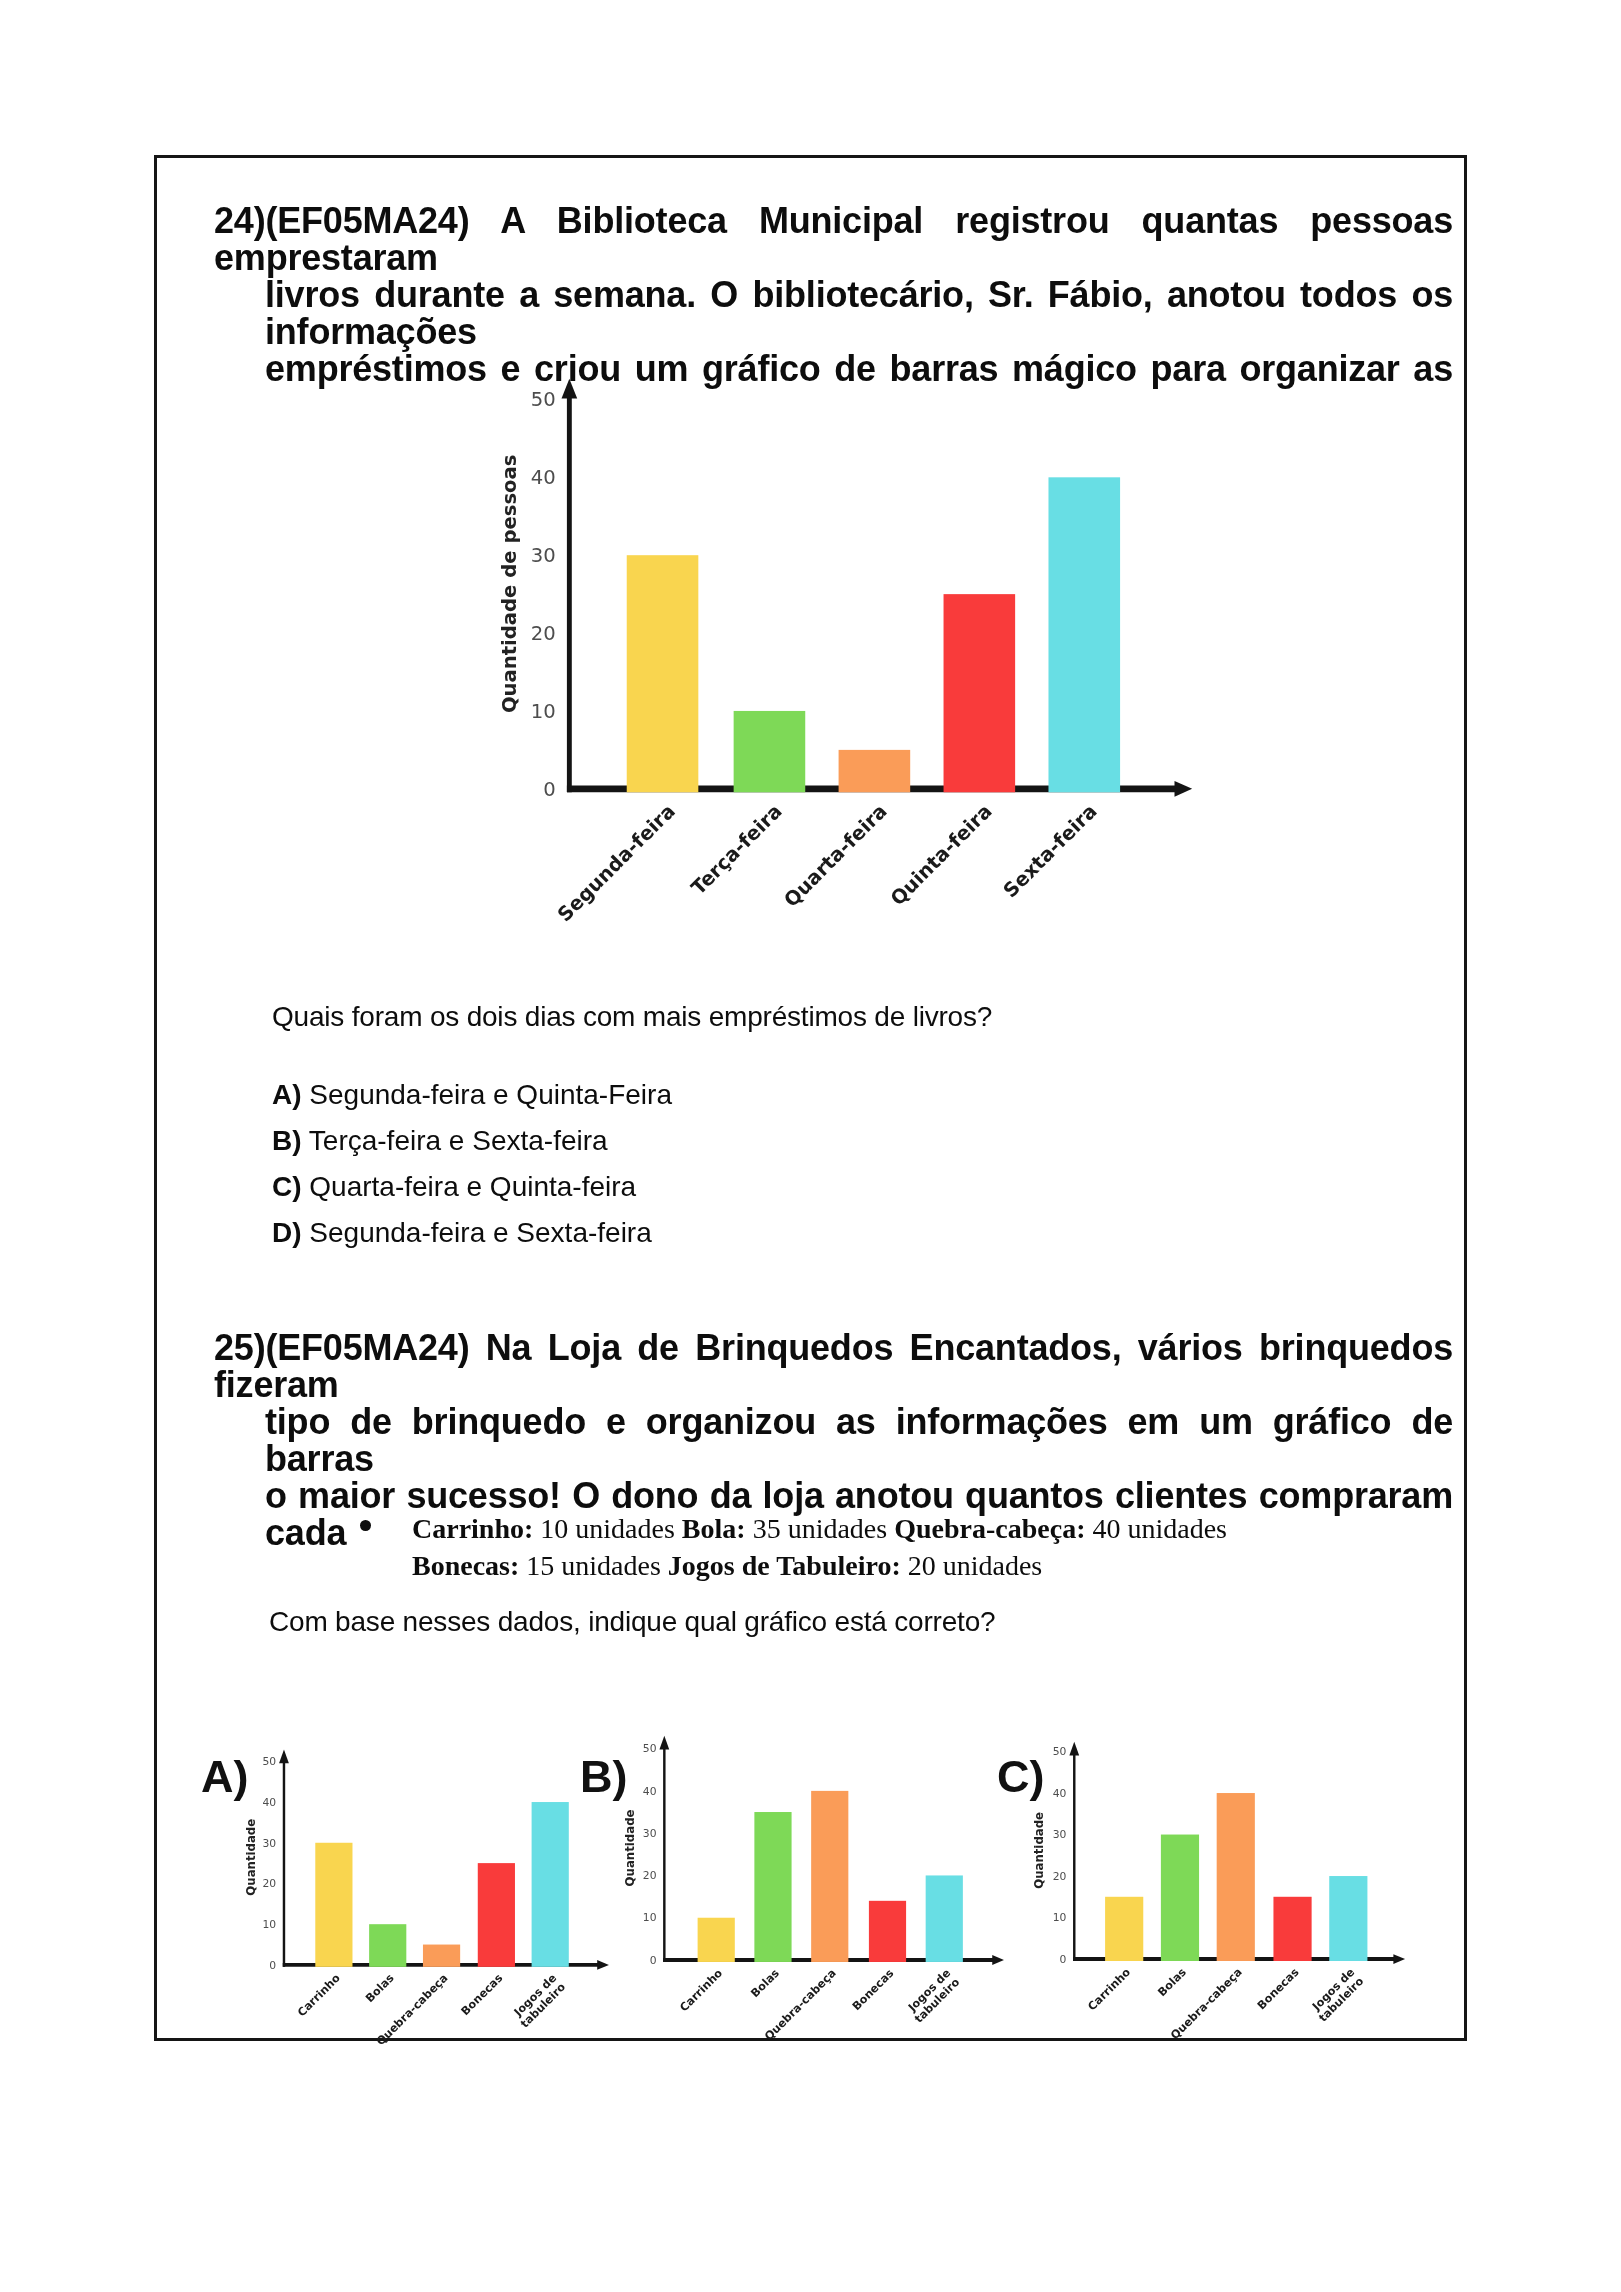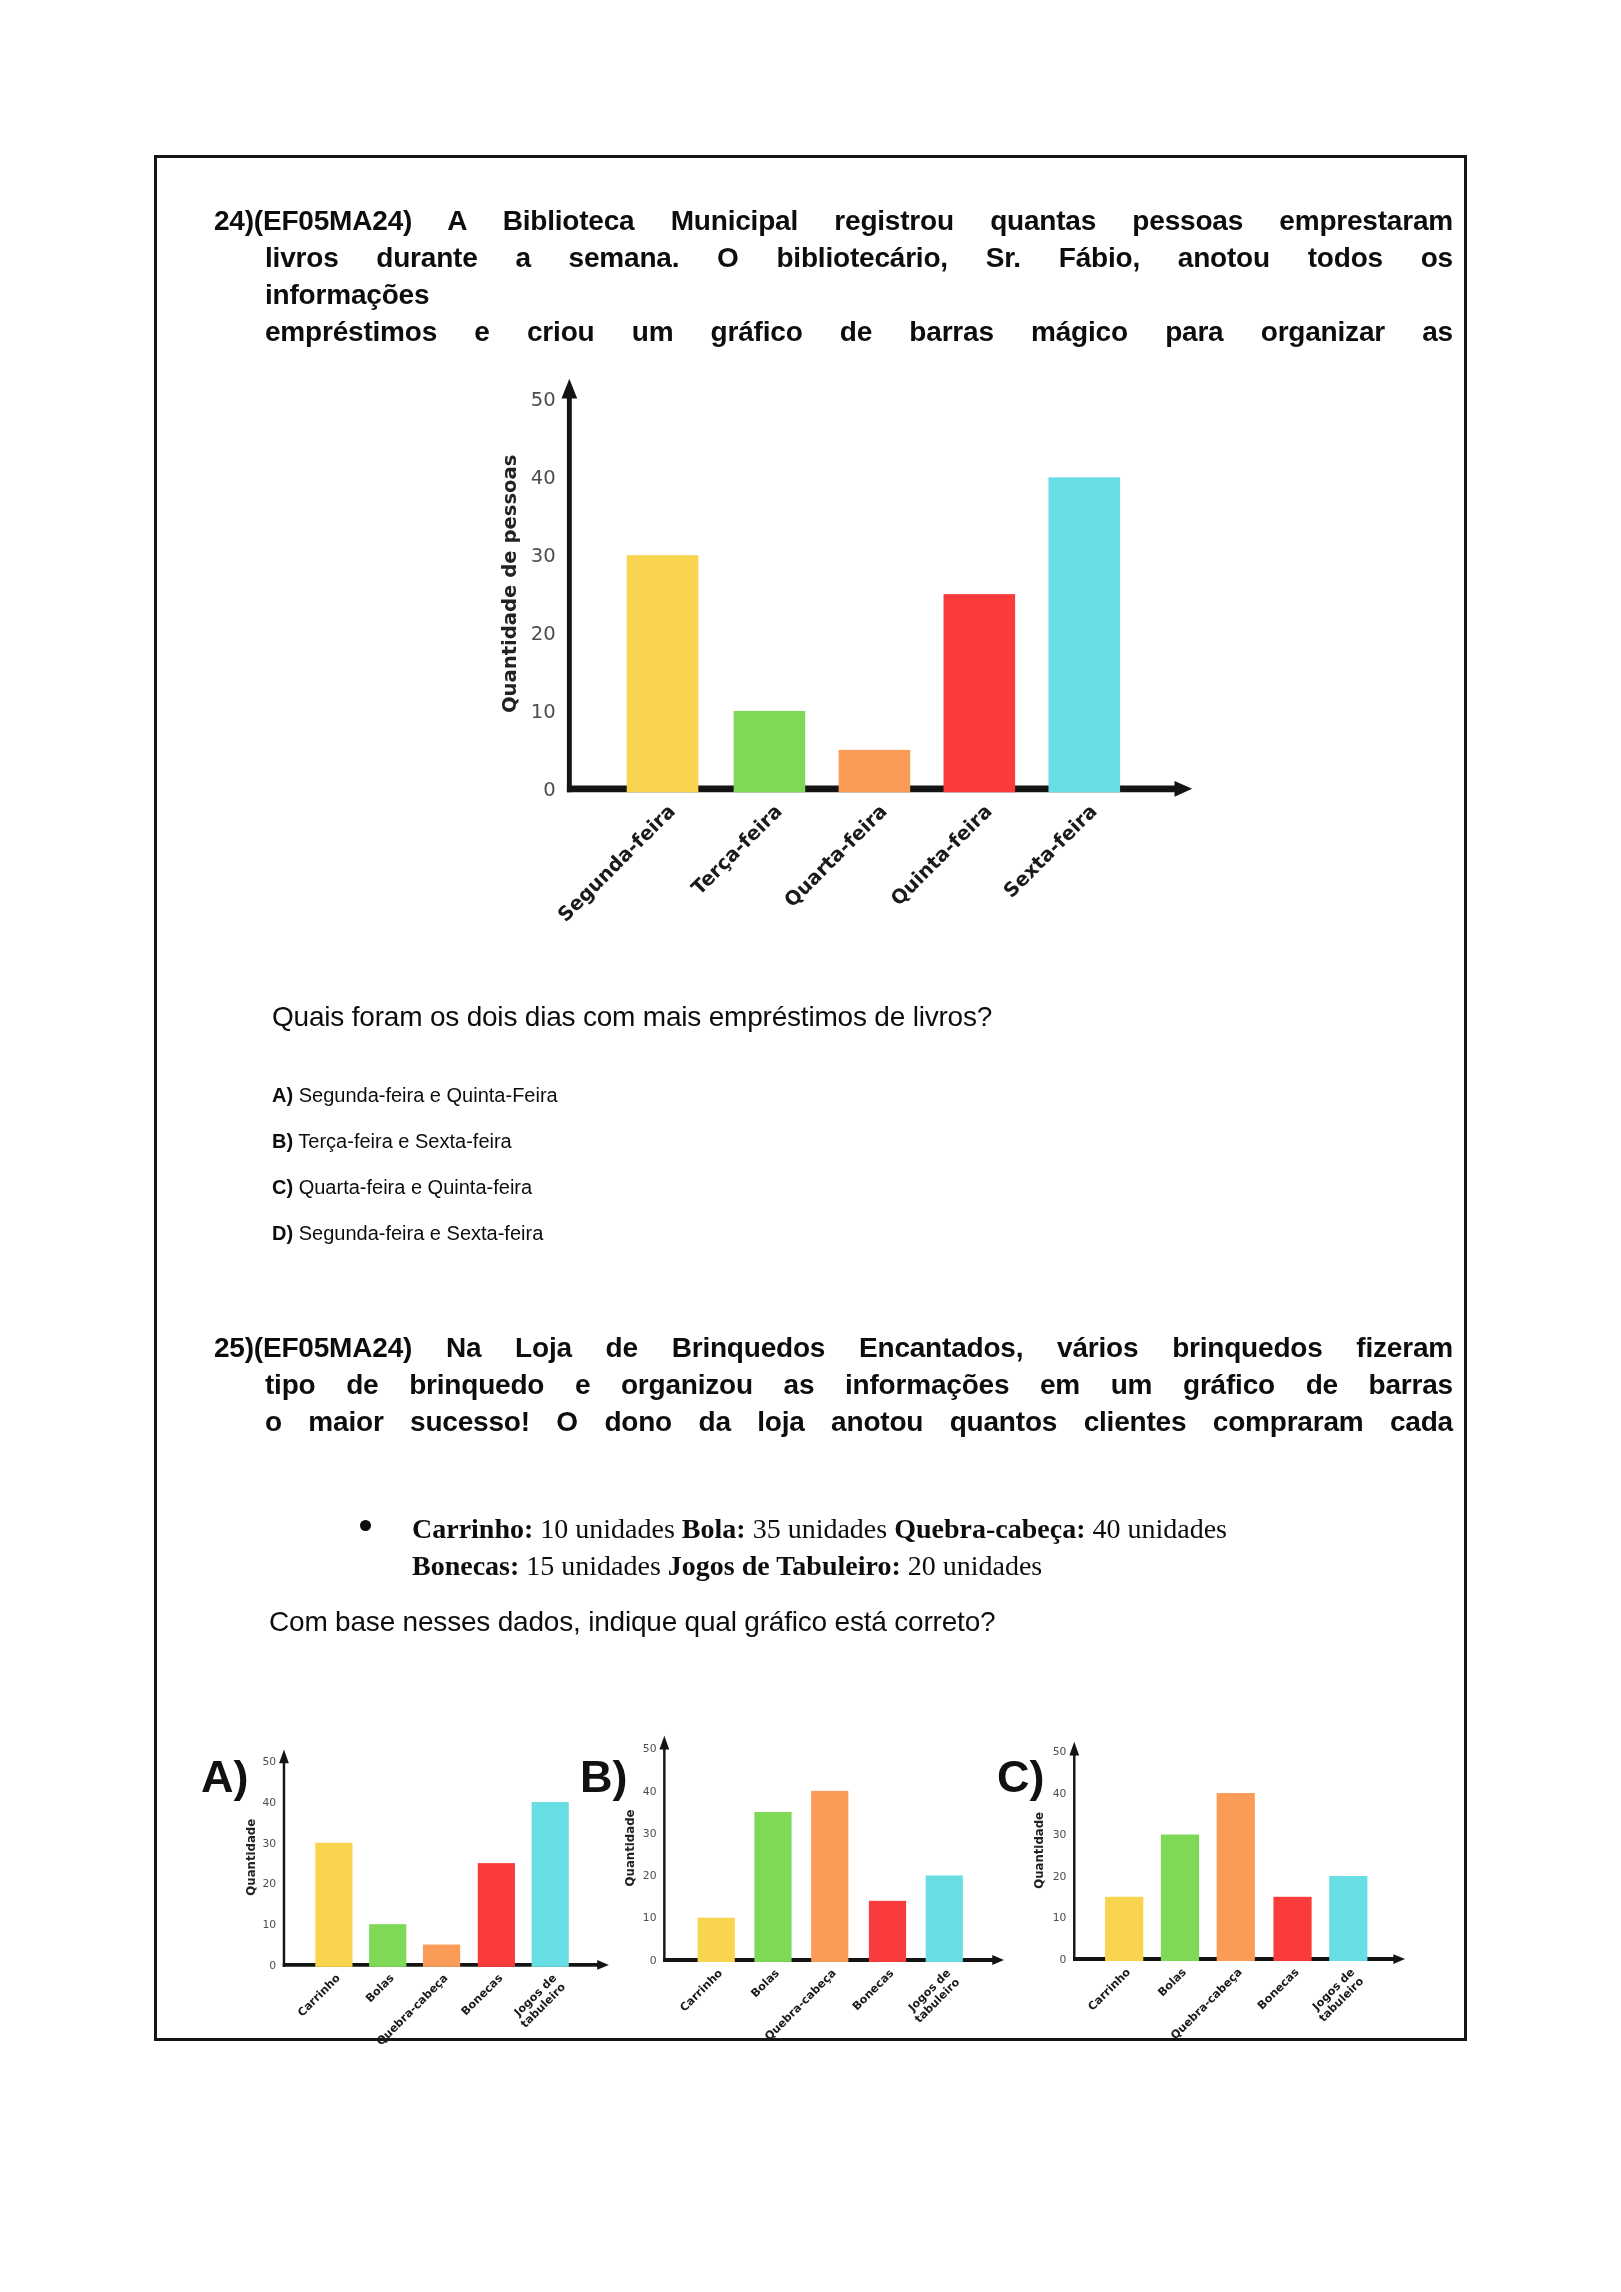--- a/index.html
+++ b/index.html
@@ -5,26 +5,26 @@
   html,body{margin:0;padding:0;}
   body{
     width:1621px;height:2293px;position:relative;background:#ffffff;
     font-family:"Liberation Sans",sans-serif;color:#0d0d0d;
   }
   .abs{position:absolute;}
   #page-border{
     left:154px;top:155px;width:1313px;height:1886px;
     border:3.9px solid #151515;box-sizing:border-box;background:#fff;
   }
-  .qblock{font-size:28px;font-weight:bold;line-height:37px;letter-spacing:-0.2px;}
+  .qblock{font-size:36px;font-weight:bold;line-height:37px;letter-spacing:-0.2px;}
   .jline{text-align:justify;text-align-last:justify;width:1188px;}
   .jline.first{margin-left:-51px;width:1239px;}
   .jline.last{text-align:left;text-align-last:auto;}
   .prompt{font-size:28px;font-weight:normal;letter-spacing:-0.2px;}
-  .options{list-style:none;margin:0;padding:0;font-size:20px;line-height:46px;}
+  .options{list-style:none;margin:0;padding:0;font-size:28px;line-height:46px;}
   .options b{font-weight:bold;}
   .bullet-line{font-size:28px;line-height:37px;}
   .bullet-line b{font-weight:bold;}
   .bullet-dot{width:10.8px;height:10.8px;border-radius:50%;background:#0d0d0d;}
   .chart-letter{font-size:45px;font-weight:bold;color:#111;}
   svg{overflow:visible;}
   svg text{font-family:"DejaVu Sans",sans-serif;}
 </style>
 </head>
 <body>

